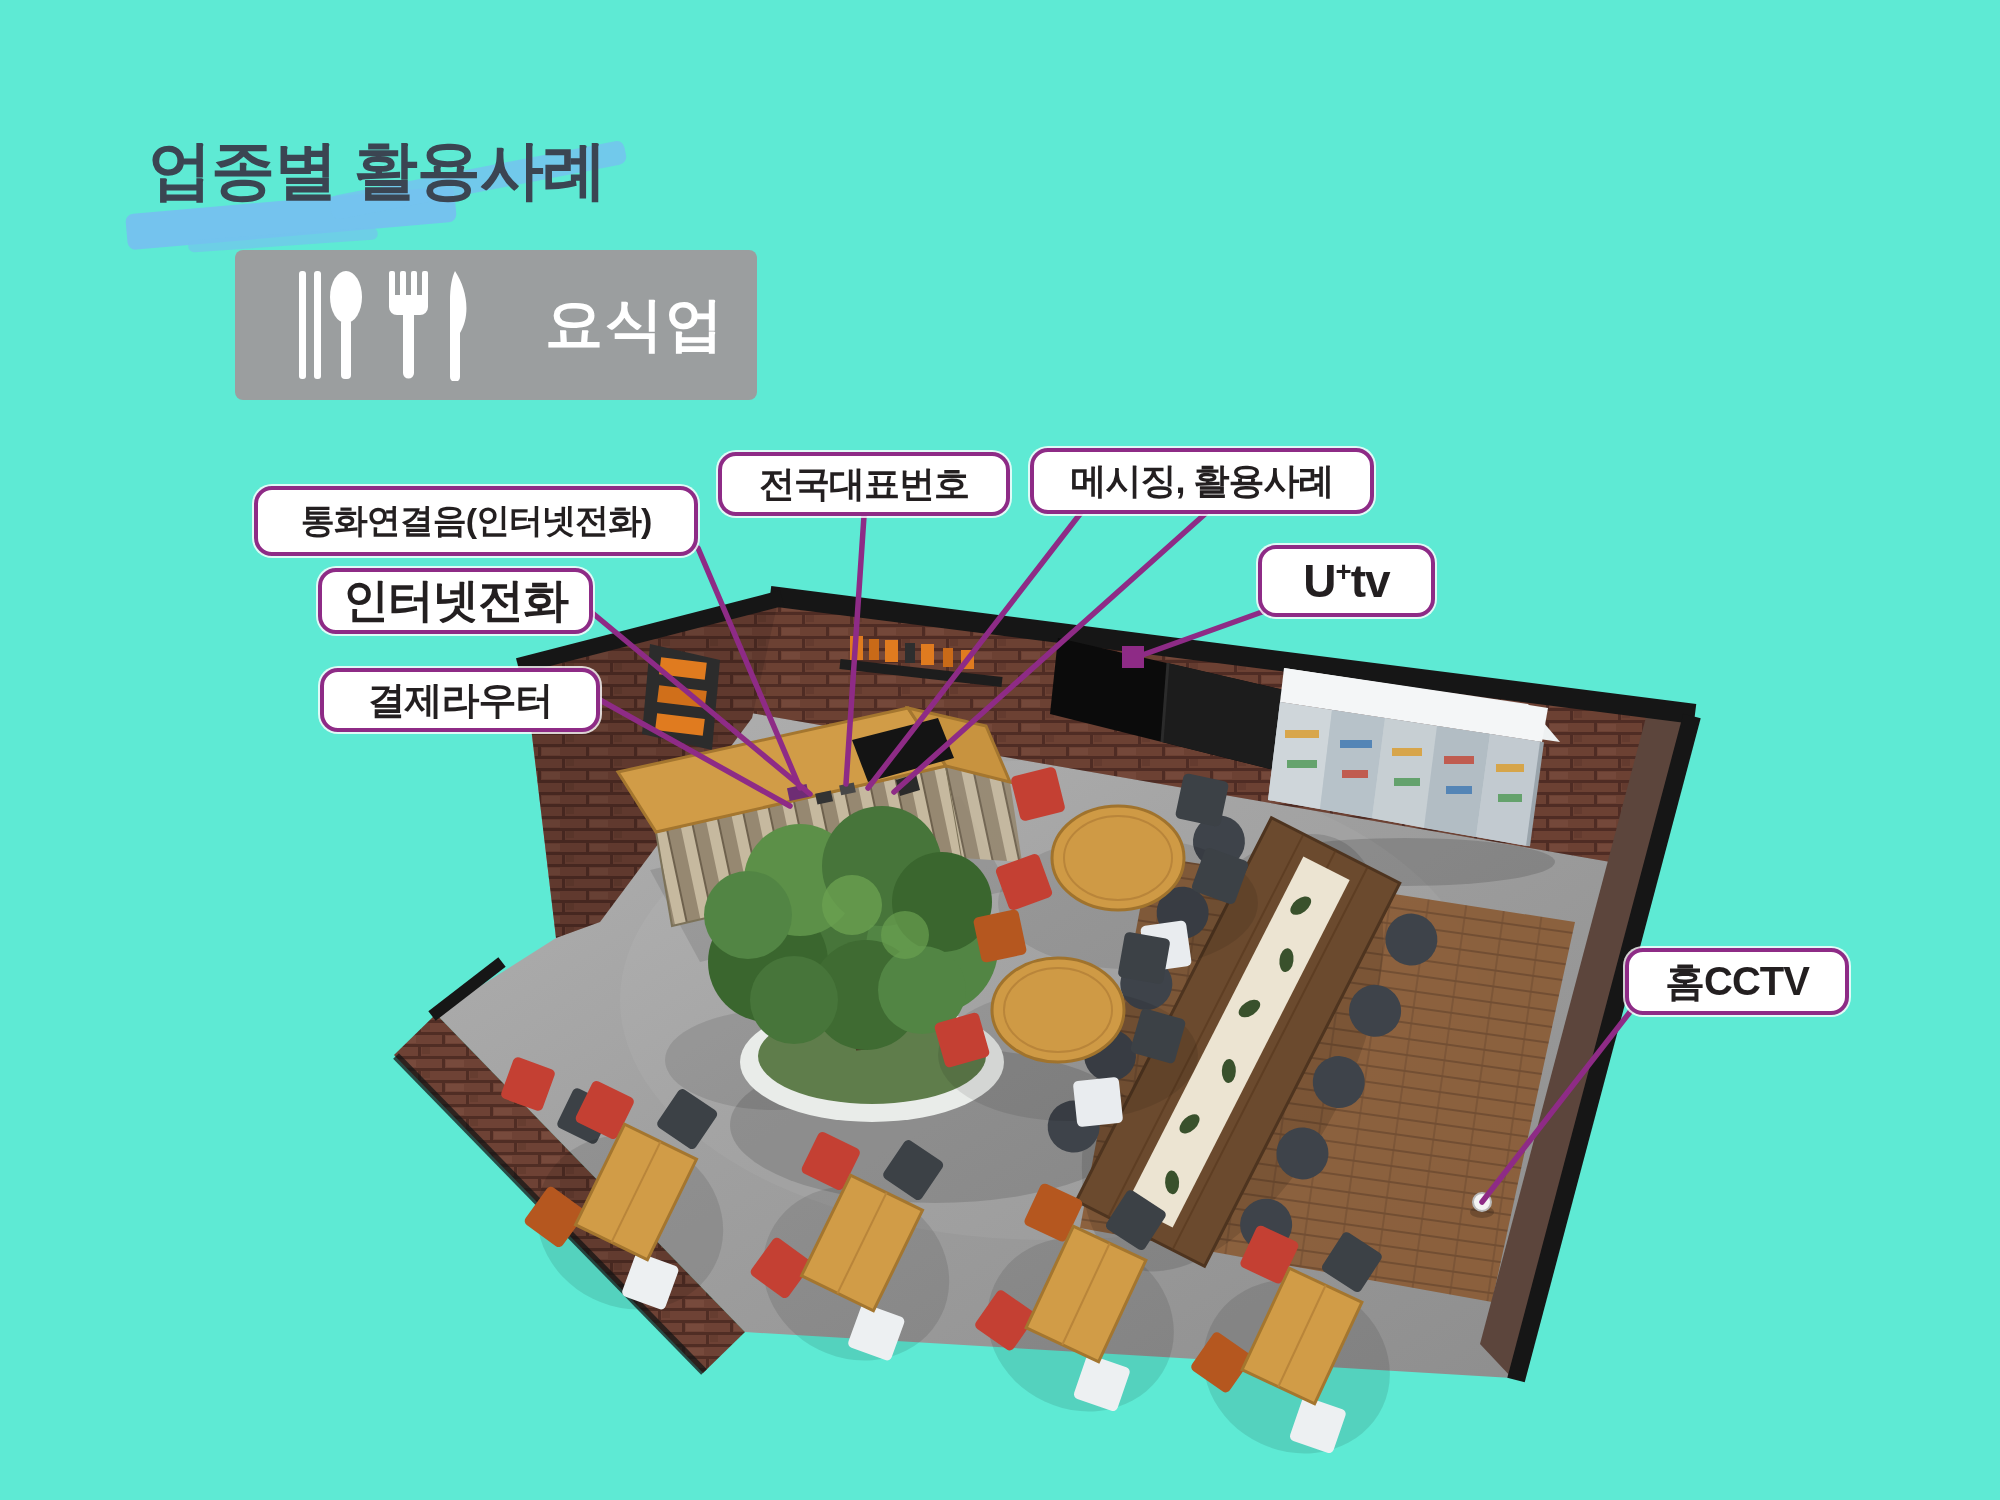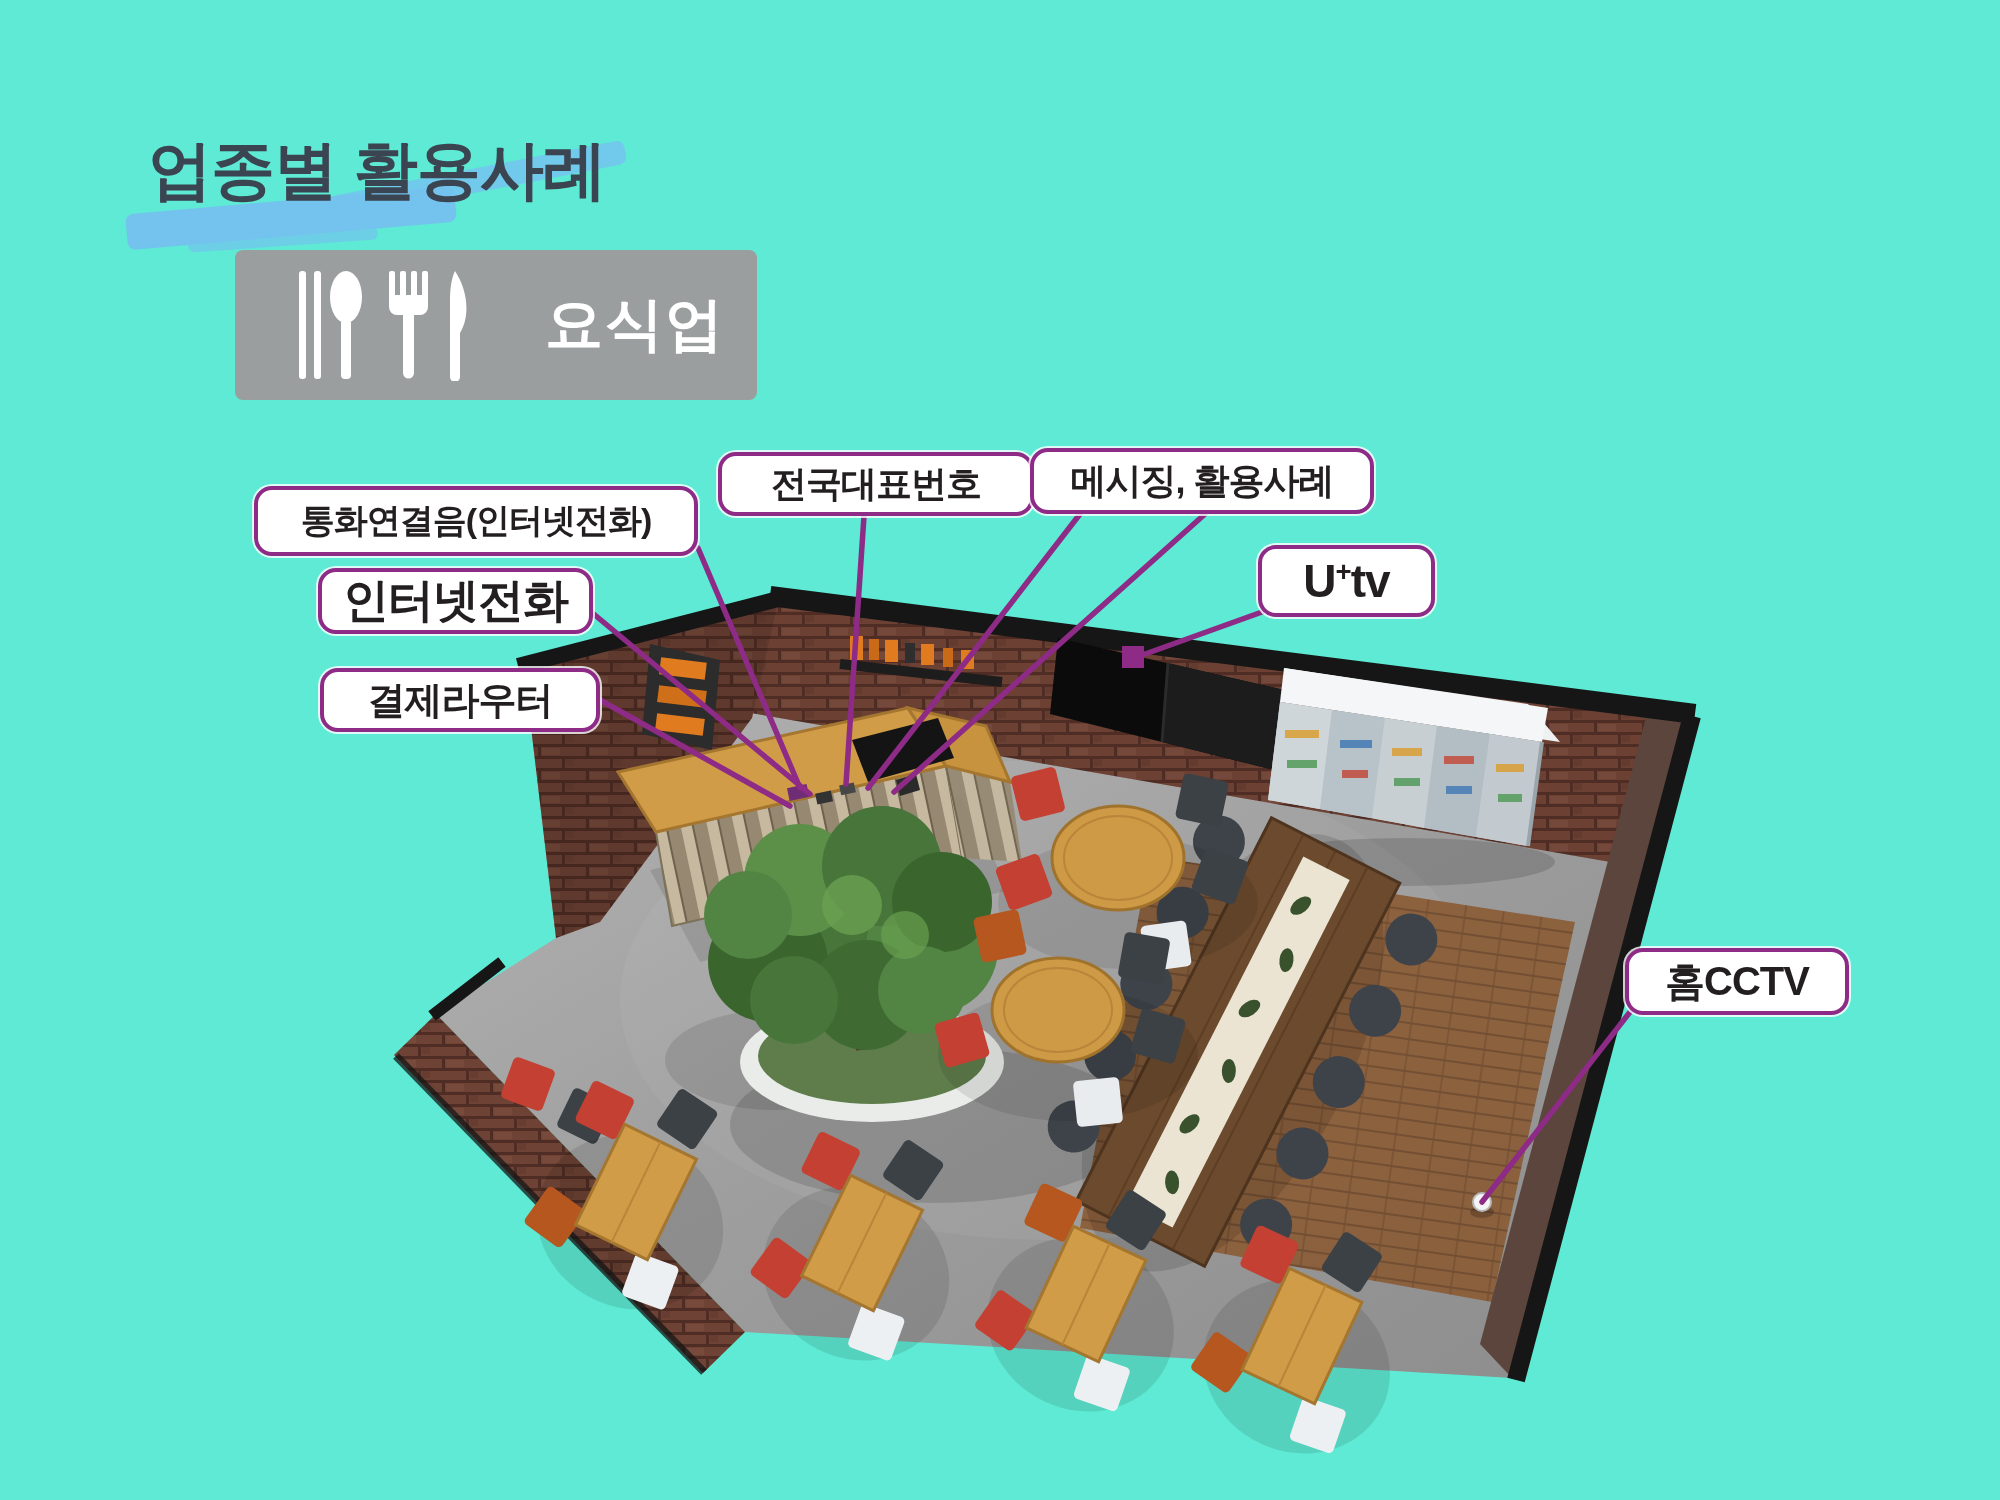--- a/index.html
+++ b/index.html
@@ -369,21 +369,21 @@
       <path d="M1262 612 L1134 658"></path>
       <path d="M1630 1012 L1482 1202"></path>
     </g>
     <rect x="1122" y="646" width="22" height="22" fill="#8e2b86"></rect>
   </svg>
 
   <div class="callout" style="left:254px;top:486px;width:444px;height:70px;font-size:34px;">
     <span>통화연결음(인터넷전화)</span>
   </div>
 
-  <div class="callout" style="left:718px;top:452px;width:316px;height:64px;font-size:36px;">
+  <div class="callout" style="left:718px;top:452px;width:292px;height:64px;font-size:36px;">
     <span>전국대표번호</span>
   </div>
 
   <div class="callout" style="left:1030px;top:448px;width:344px;height:66px;font-size:36px;">
     <span>메시징, 활용사례</span>
   </div>
 
   <div class="callout" style="left:1258px;top:545px;width:177px;height:72px;font-size:46px;">
     <span><span>U</span><sup>+</sup><span>tv</span></span>
   </div>

